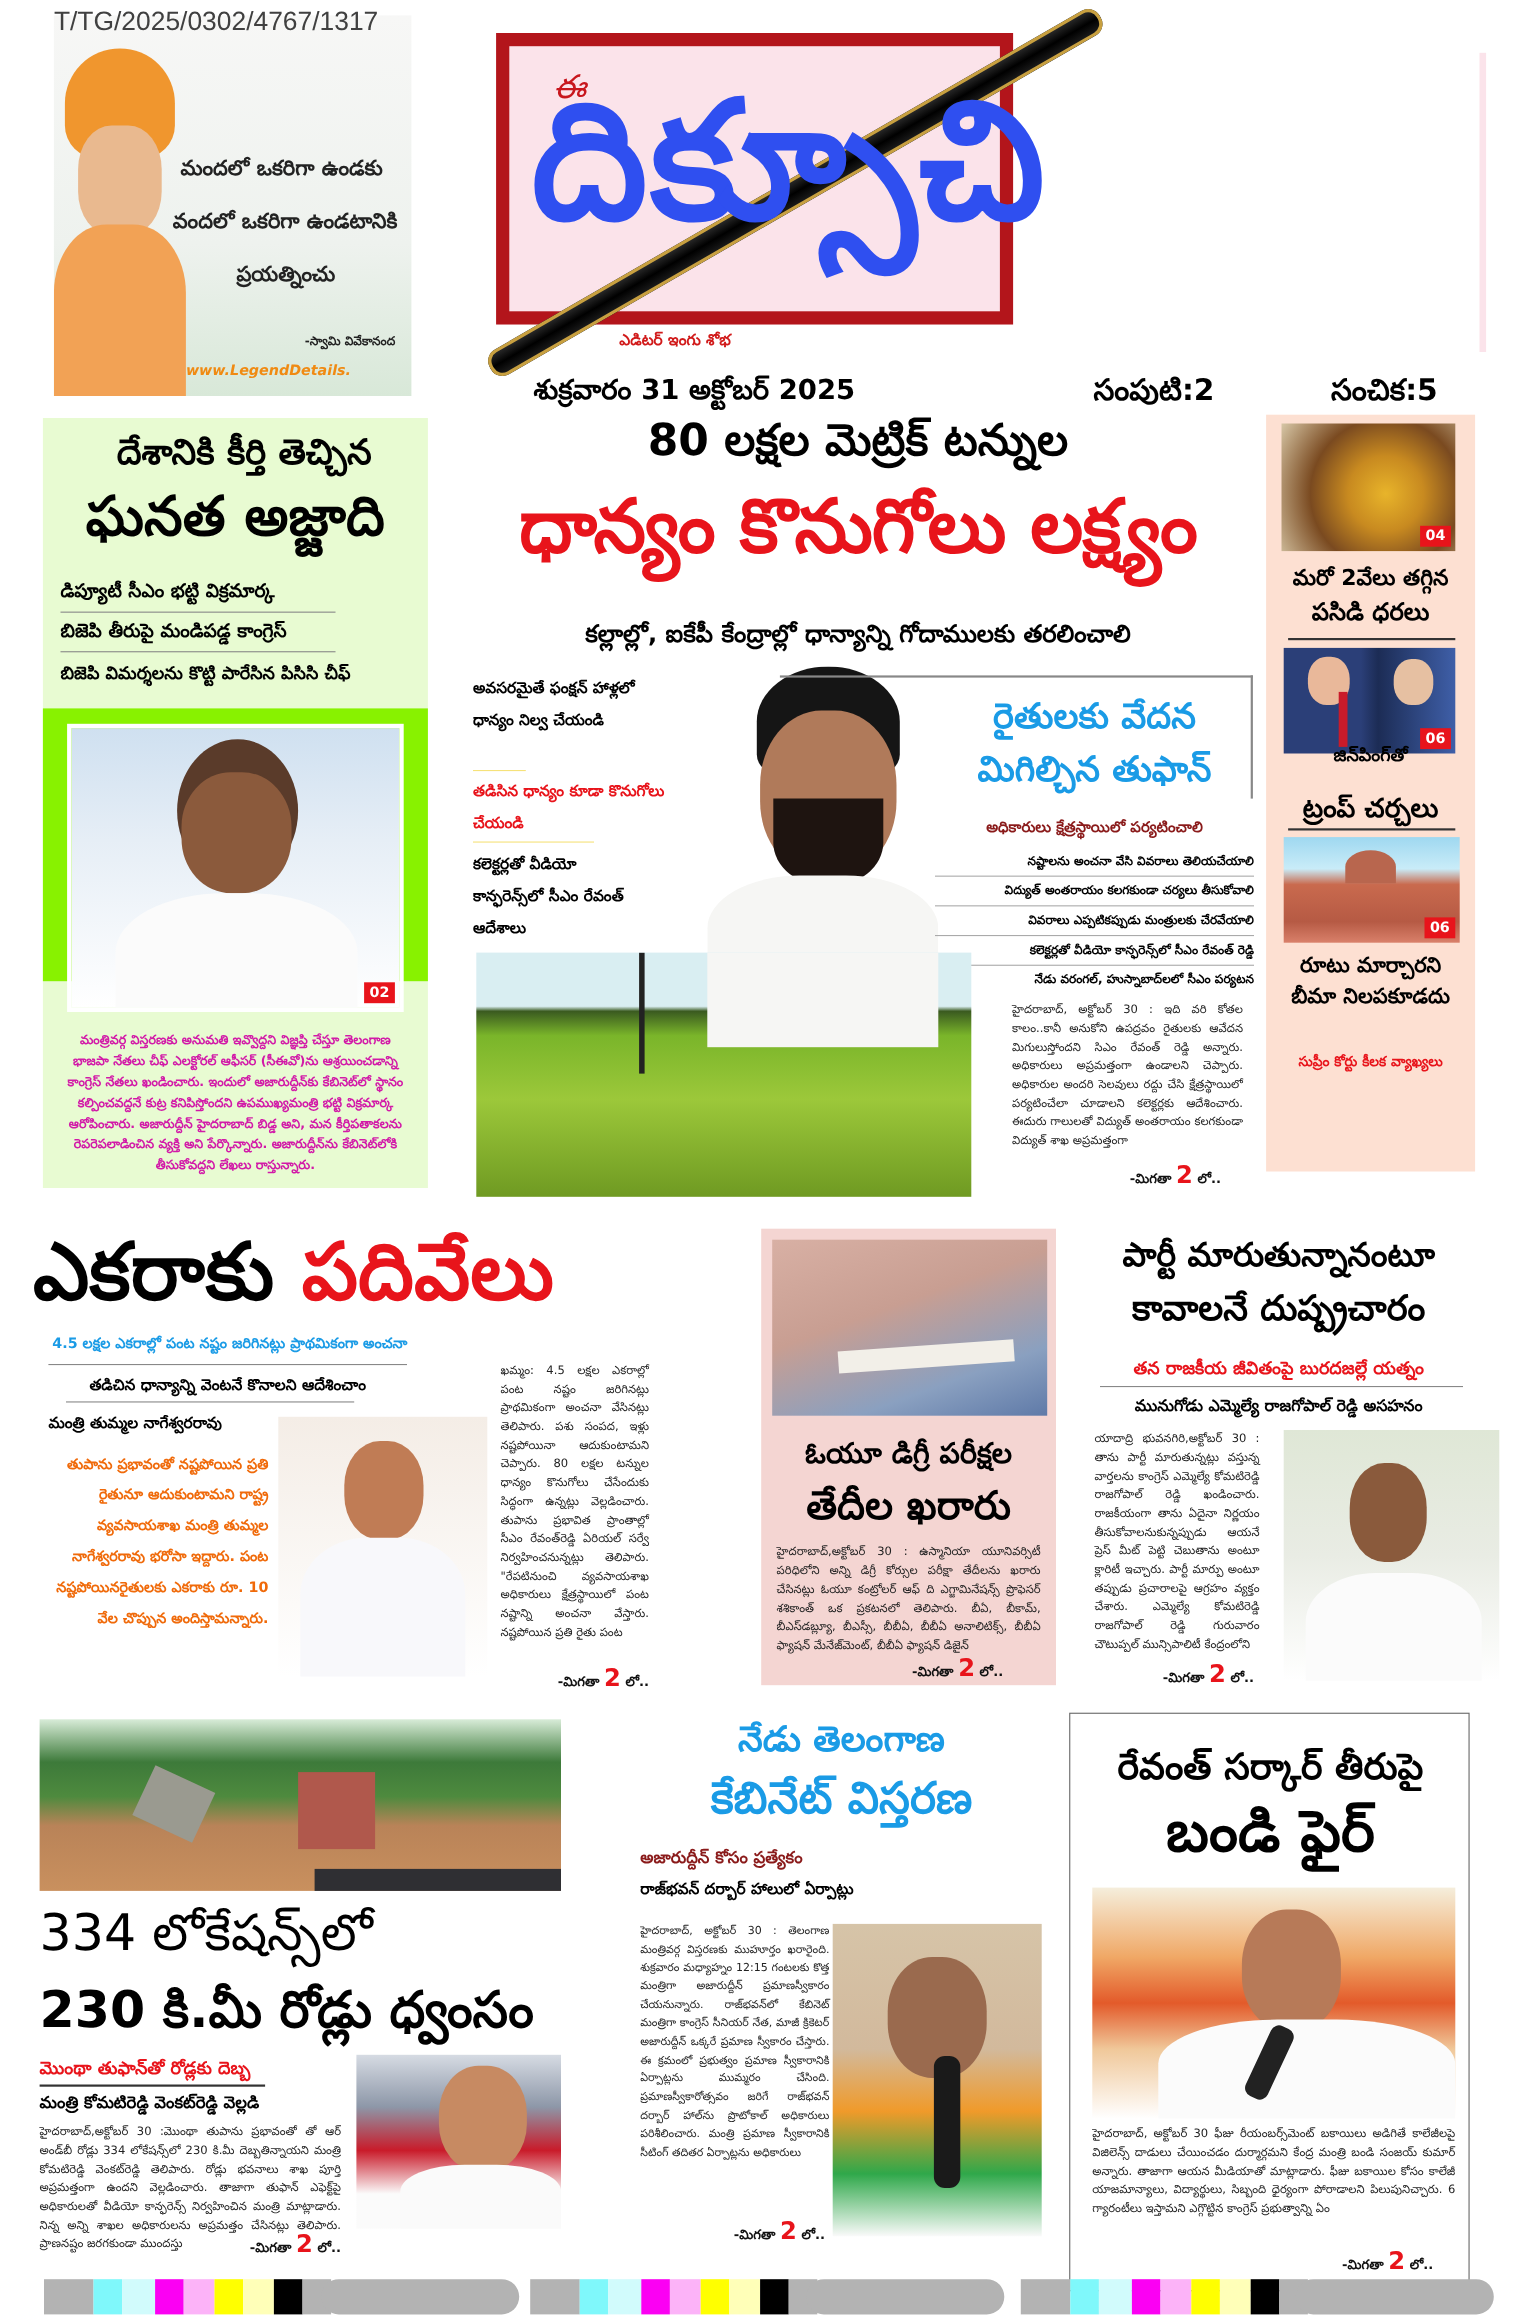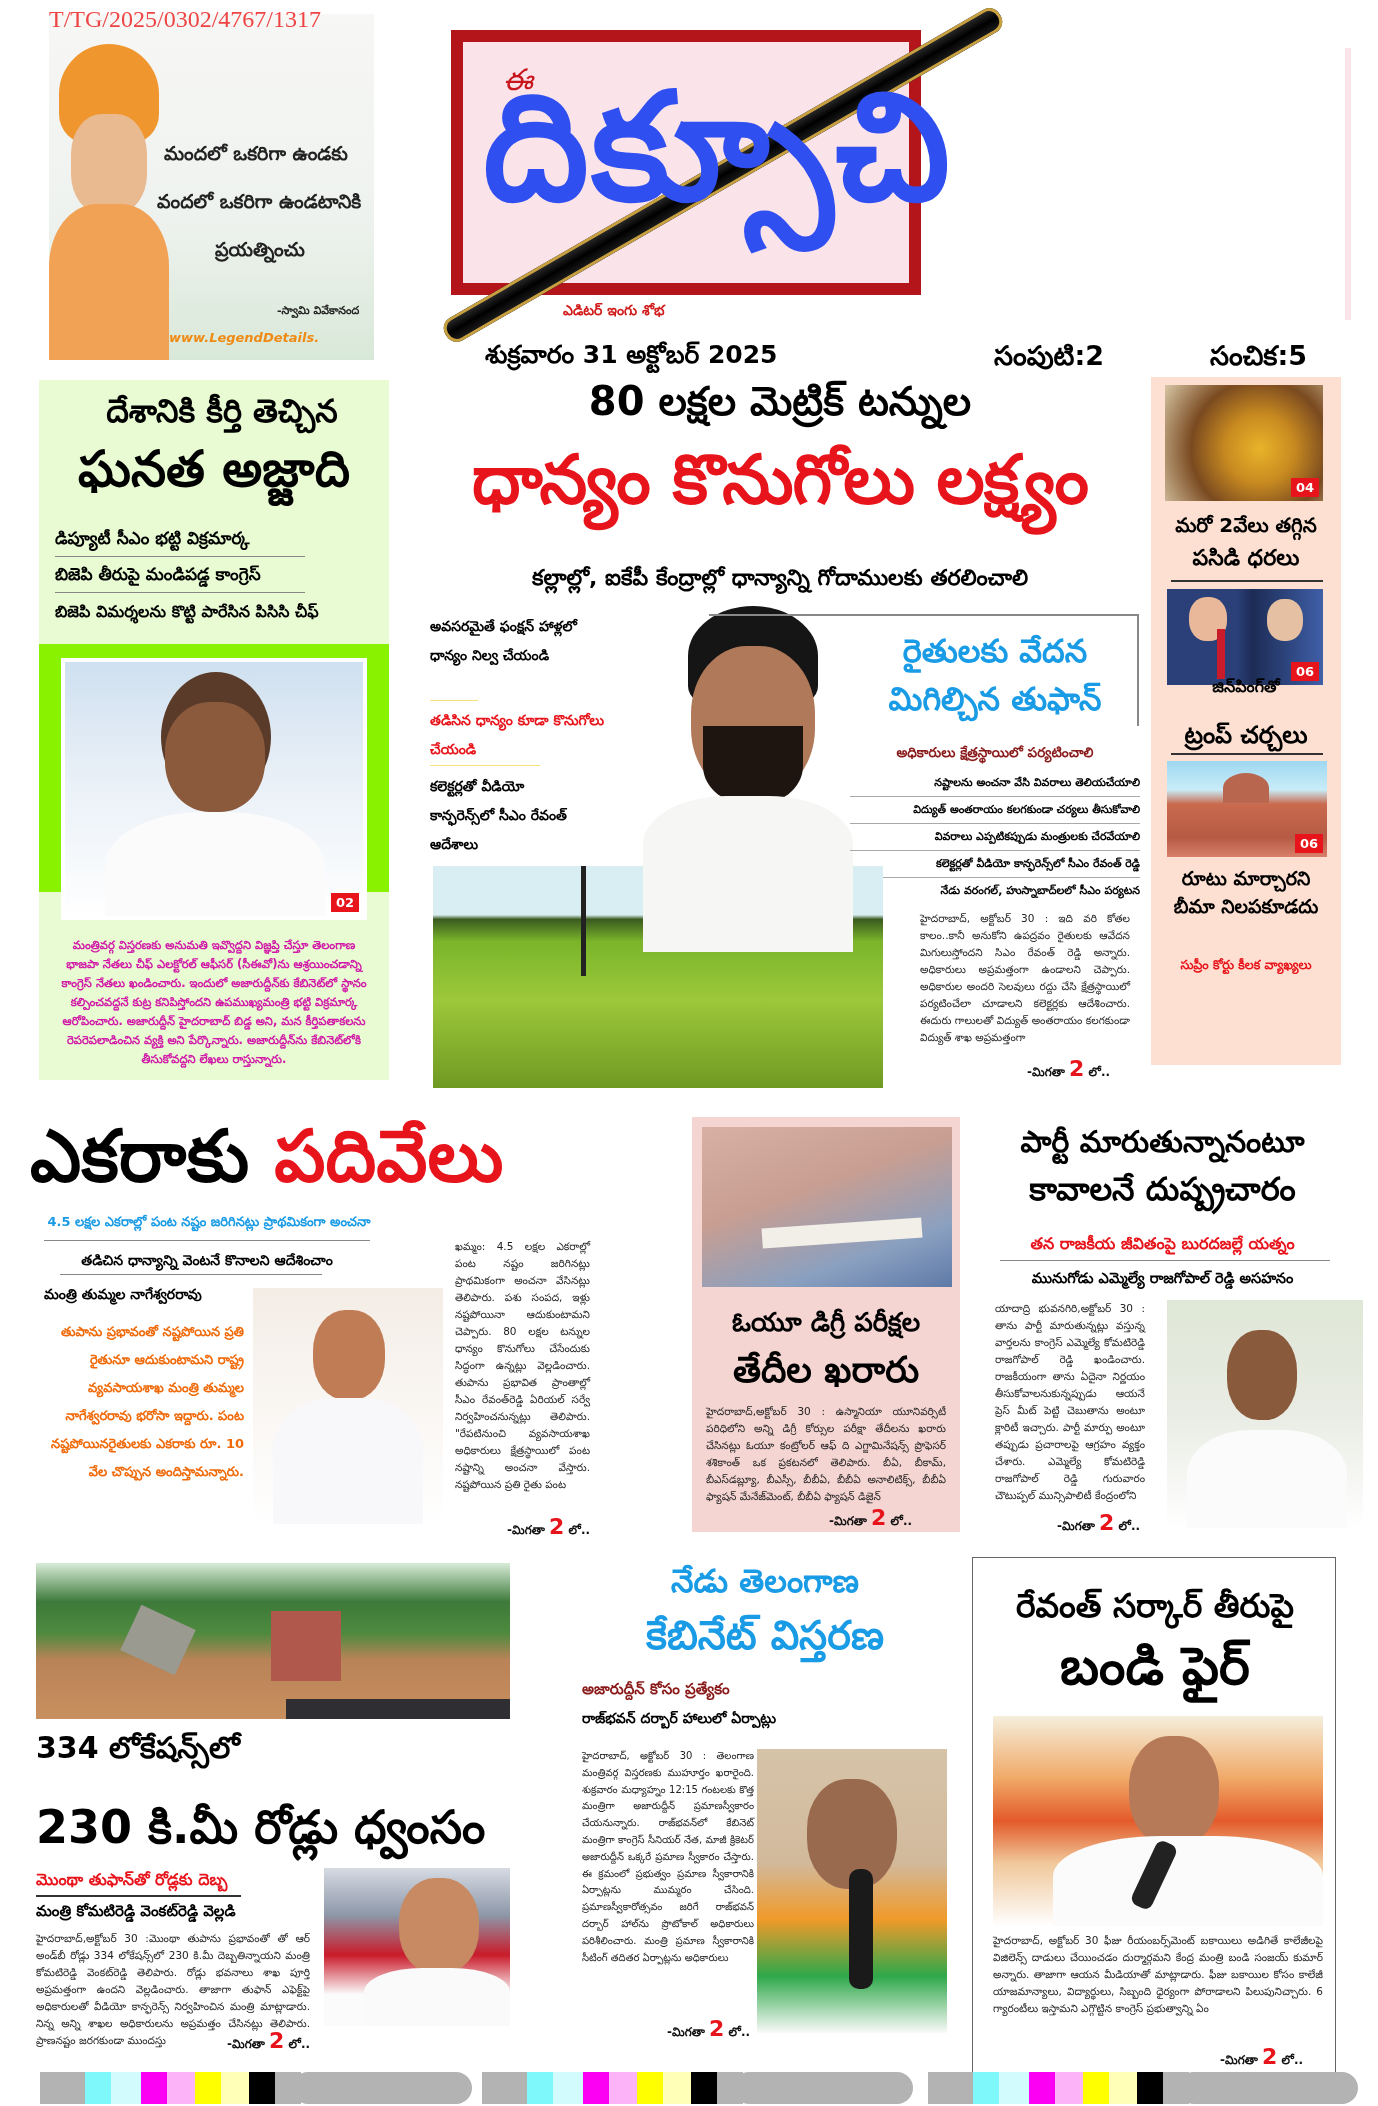--- a/index.html
+++ b/index.html
@@ -14,21 +14,21 @@
   .cont { font-family: "DejaVu Sans", sans-serif; font-size: 12px; font-weight: bold; color: #111; text-align: right; }
   .cont .num { color: #e8141b; font-size: 22px; }
   .rule { position: absolute; height: 1px; background: #888; }
   .sub-line { font-family: "DejaVu Sans", sans-serif; font-weight: bold; }
   .colorbar { position: absolute; top: 2072px; height: 32px; display: flex; }
   .colorbar span { display: block; height: 32px; }
 </style>
 </head>
 <body>
 
-<div class="abs" style="left:49px;top:6px;font-family:Liberation Serif, serif;font-size:24px;color:#ef4444;z-index:3;">T/TG/2025/0302/4767/1317</div>
+<div class="abs" style="left:49px;top:6px;font-family:Liberation Sans, sans-serif;font-size:24px;color:#404040;z-index:3;">T/TG/2025/0302/4767/1317</div>
 
 <div class="photo" style="left:49px;top:14px;width:325px;height:346px;background:linear-gradient(180deg,#f7f7f6 0%,#eef2ee 60%,#d8e8d8 100%);">
   <div style="position:absolute;left:0;top:30px;width:120px;height:316px;">
     <div style="position:absolute;left:10px;top:0;width:100px;height:100px;border-radius:50% 50% 30% 30%;background:#f0962e;"></div>
     <div style="position:absolute;left:22px;top:70px;width:76px;height:100px;border-radius:40%;background:#e9b98f;"></div>
     <div style="position:absolute;left:0;top:160px;width:120px;height:156px;border-radius:40% 40% 0 0;background:#f2a255;"></div>
   </div>
   <div style="position:absolute;left:115px;top:128px;font-size:19px;font-weight:bold;color:#222;">మందలో ఒకరిగా ఉండకు</div>
   <div style="position:absolute;left:108px;top:176px;font-size:19px;font-weight:bold;color:#222;">వందలో ఒకరిగా ఉండటానికి</div>
   <div style="position:absolute;left:166px;top:224px;font-size:19px;font-weight:bold;color:#222;">ప్రయత్నించు</div>
@@ -180,21 +180,21 @@
   <span>-మిగతా</span>
   <span class="num">2</span>
   <span>లో..</span>
 </div>
 
 <div class="photo" style="left:36px;top:1563px;width:474px;height:156px;background:linear-gradient(180deg,#d8ecd8 0%,#3d7a3a 25%,#4e8a3e 45%,#b98358 62%,#c9905e 100%);">
   <div style="position:absolute;left:92px;top:52px;width:60px;height:50px;background:#9a9a90;transform:rotate(25deg);"></div>
   <div style="position:absolute;left:235px;top:48px;width:70px;height:70px;background:#b0584c;"></div>
   <div style="position:absolute;left:250px;top:136px;width:224px;height:20px;background:#2f2f33;"></div>
 </div>
-<div class="abs" style="left:36px;top:1730px;width:520px;font-size:30px;font-weight:bold;">334 లోకేషన్స్‌లో</div>
+<div class="abs" style="left:36px;top:1730px;width:520px;font-size:46px;font-weight:normal;">334 లోకేషన్స్‌లో</div>
 <div class="abs" style="left:36px;top:1800px;width:520px;font-size:46px;font-weight:bold;">230 కి.మీ రోడ్లు ధ్వంసం</div>
 <div class="abs" style="left:36px;top:1870px;width:240px;font-size:16px;font-weight:bold;color:#e8141b;">మొంథా తుఫాన్‌తో రోడ్లకు దెబ్బ</div>
 <div class="rule" style="left:36px;top:1895px;width:205px;height:2px;background:#333;"></div>
 <div class="abs" style="left:36px;top:1902px;width:260px;font-size:15px;font-weight:bold;">మంత్రి కోమటిరెడ్డి వెంకట్‌రెడ్డి వెల్లడి</div>
 <div class="abs body-text" style="left:36px;top:1930px;width:274px;">హైదరాబాద్,అక్టోబర్ 30 :మొంథా తుపాను ప్రభావంతో తో ఆర్ అండ్‌బీ రోడ్లు 334 లోకేషన్స్‌లో 230 కి.మీ దెబ్బతిన్నాయని మంత్రి కోమటిరెడ్డి వెంకట్‌రెడ్డి తెలిపారు. రోడ్లు భవనాలు శాఖ పూర్తి అప్రమత్తంగా ఉందని వెల్లడించారు. తాజాగా తుఫాన్ ఎఫెక్ట్‌పై అధికారులతో వీడియో కాన్ఫరెన్స్ నిర్వహించిన మంత్రి మాట్లాడారు. నిన్న అన్ని శాఖల అధికారులను అప్రమత్తం చేసినట్లు తెలిపారు. ప్రాణనష్టం జరగకుండా ముందస్తు</div>
 <div class="photo" style="left:324px;top:1868px;width:186px;height:158px;background:linear-gradient(180deg,#d6dbe3 0%,#8d97a8 30%,#c91b2a 55%,#fbfbfb 80%);">
   <div style="position:absolute;left:75px;top:10px;width:80px;height:96px;border-radius:45%;background:#c78a62;"></div>
   <div style="position:absolute;left:40px;top:100px;width:146px;height:60px;border-radius:40% 40% 0 0;background:#fafafa;"></div>
 </div>
 <div class="abs cont" style="left:190px;top:2028px;width:120px;">

